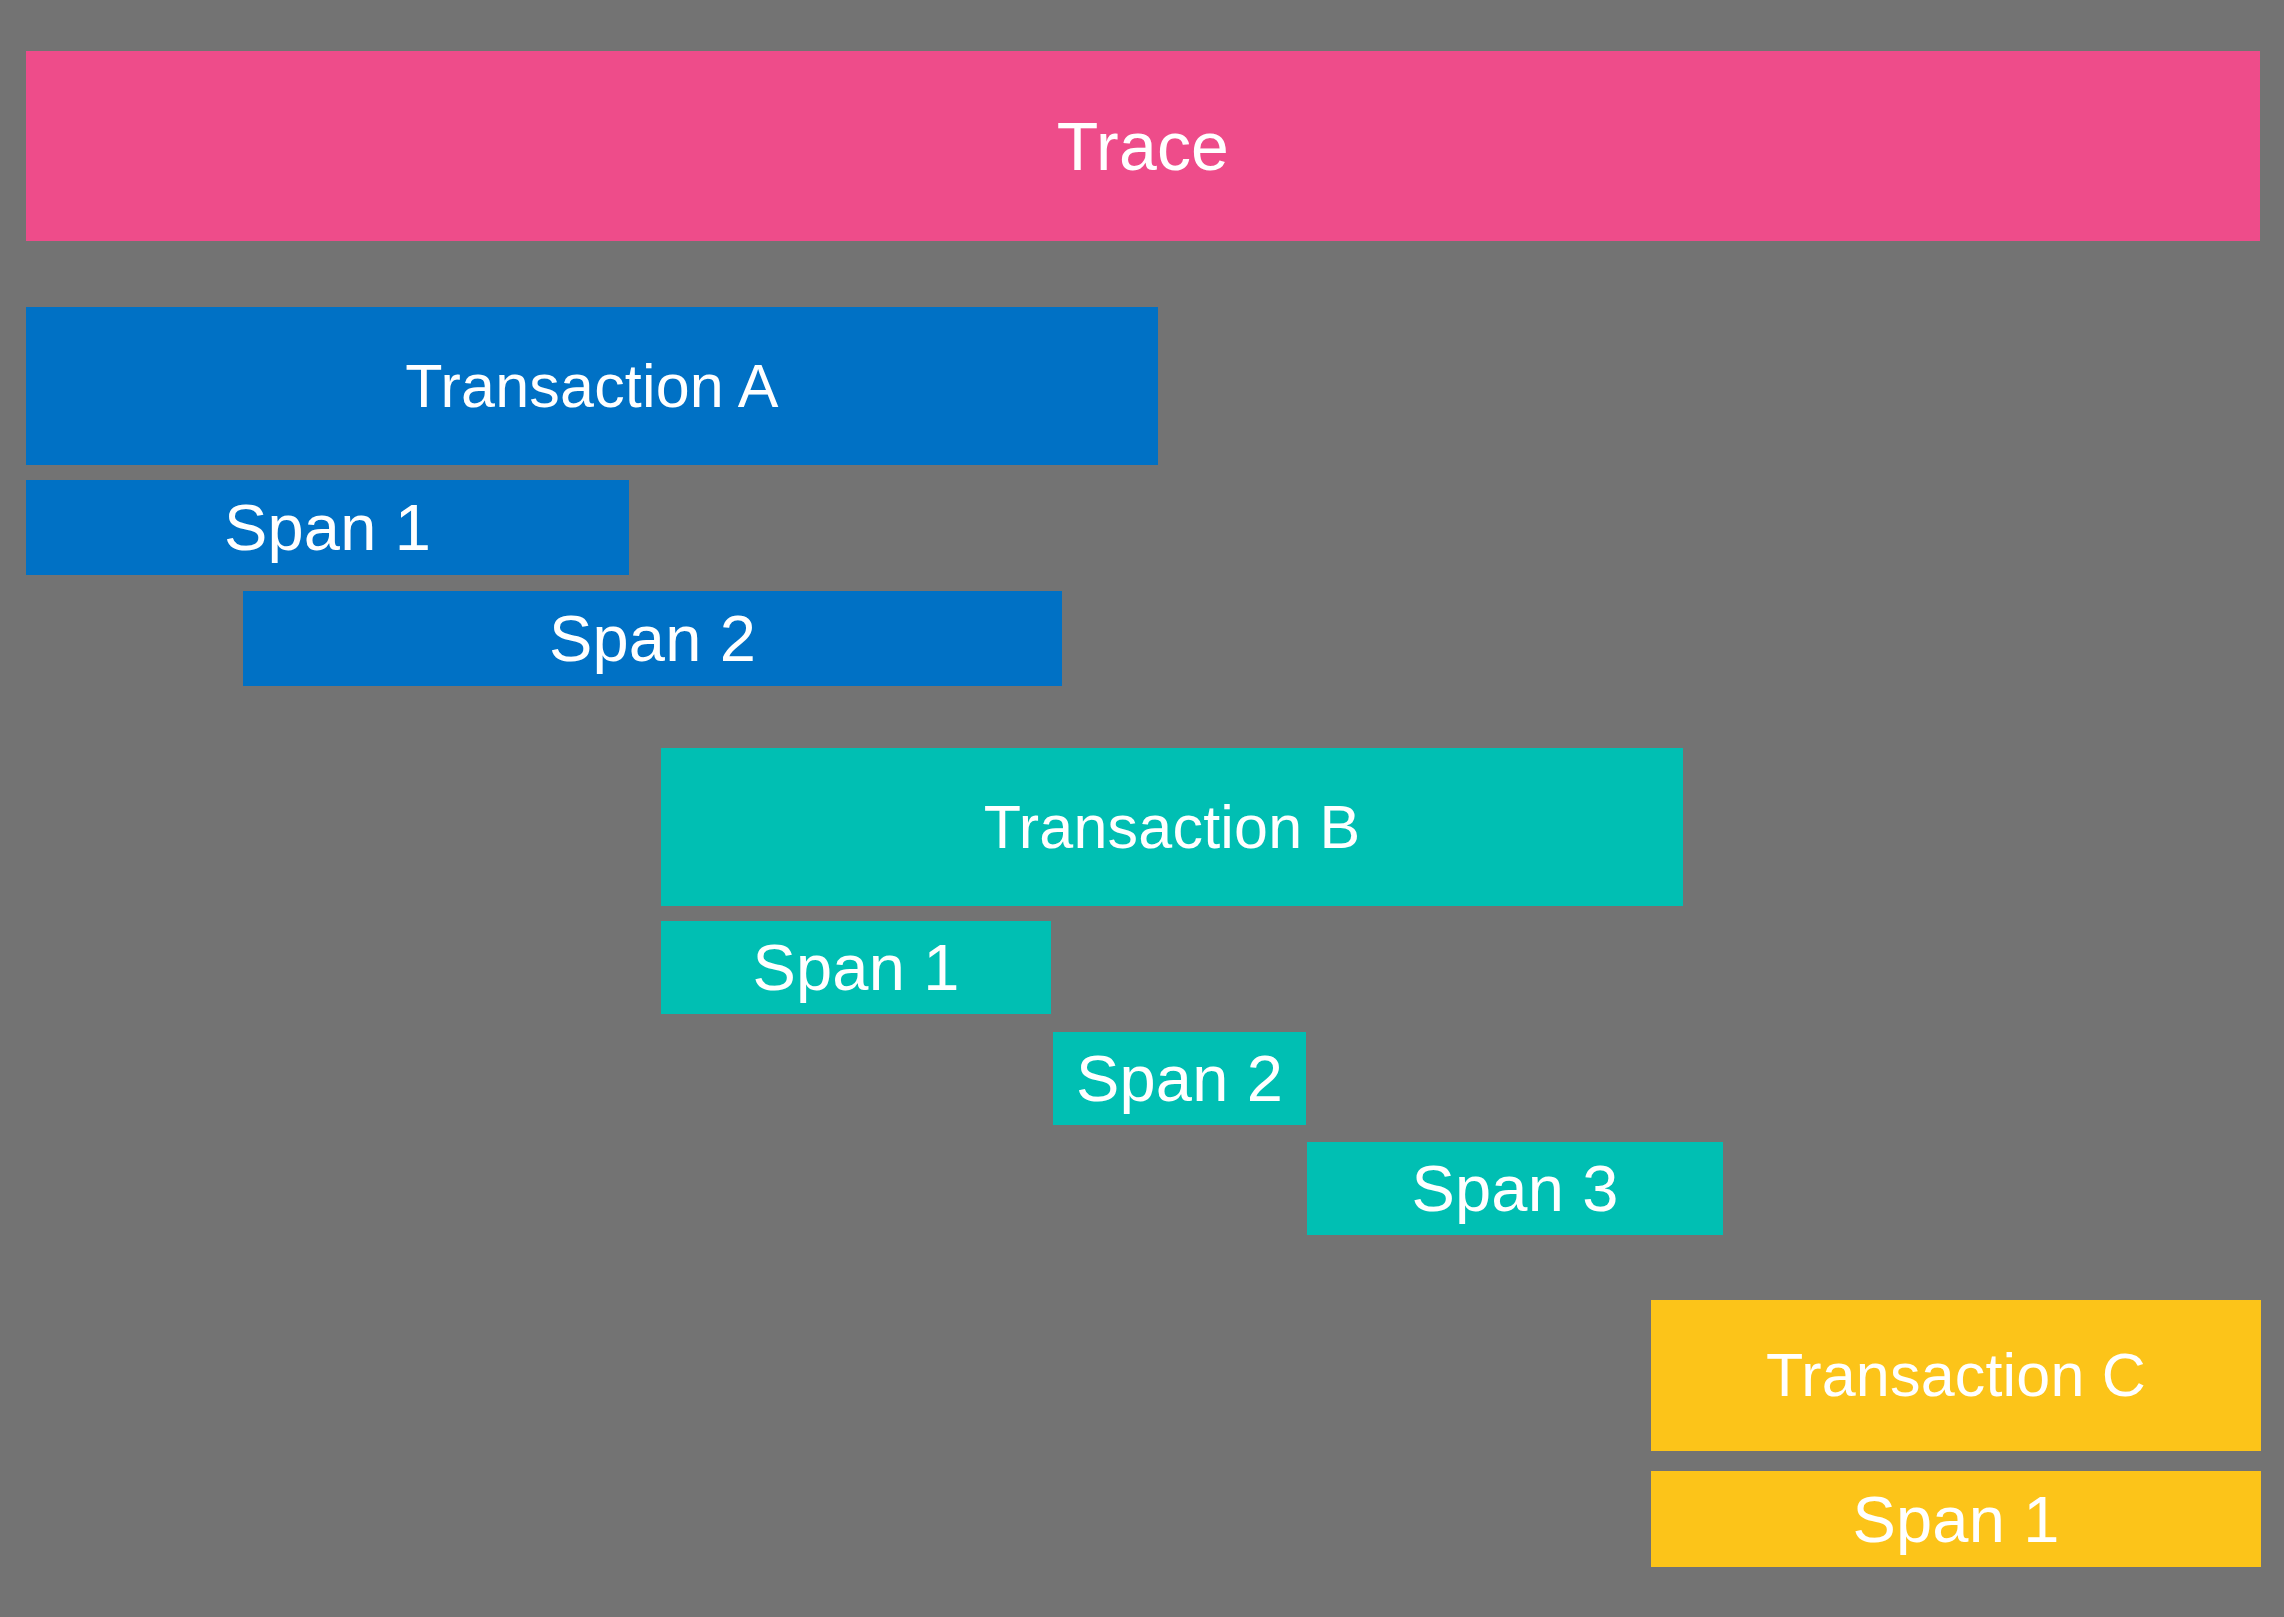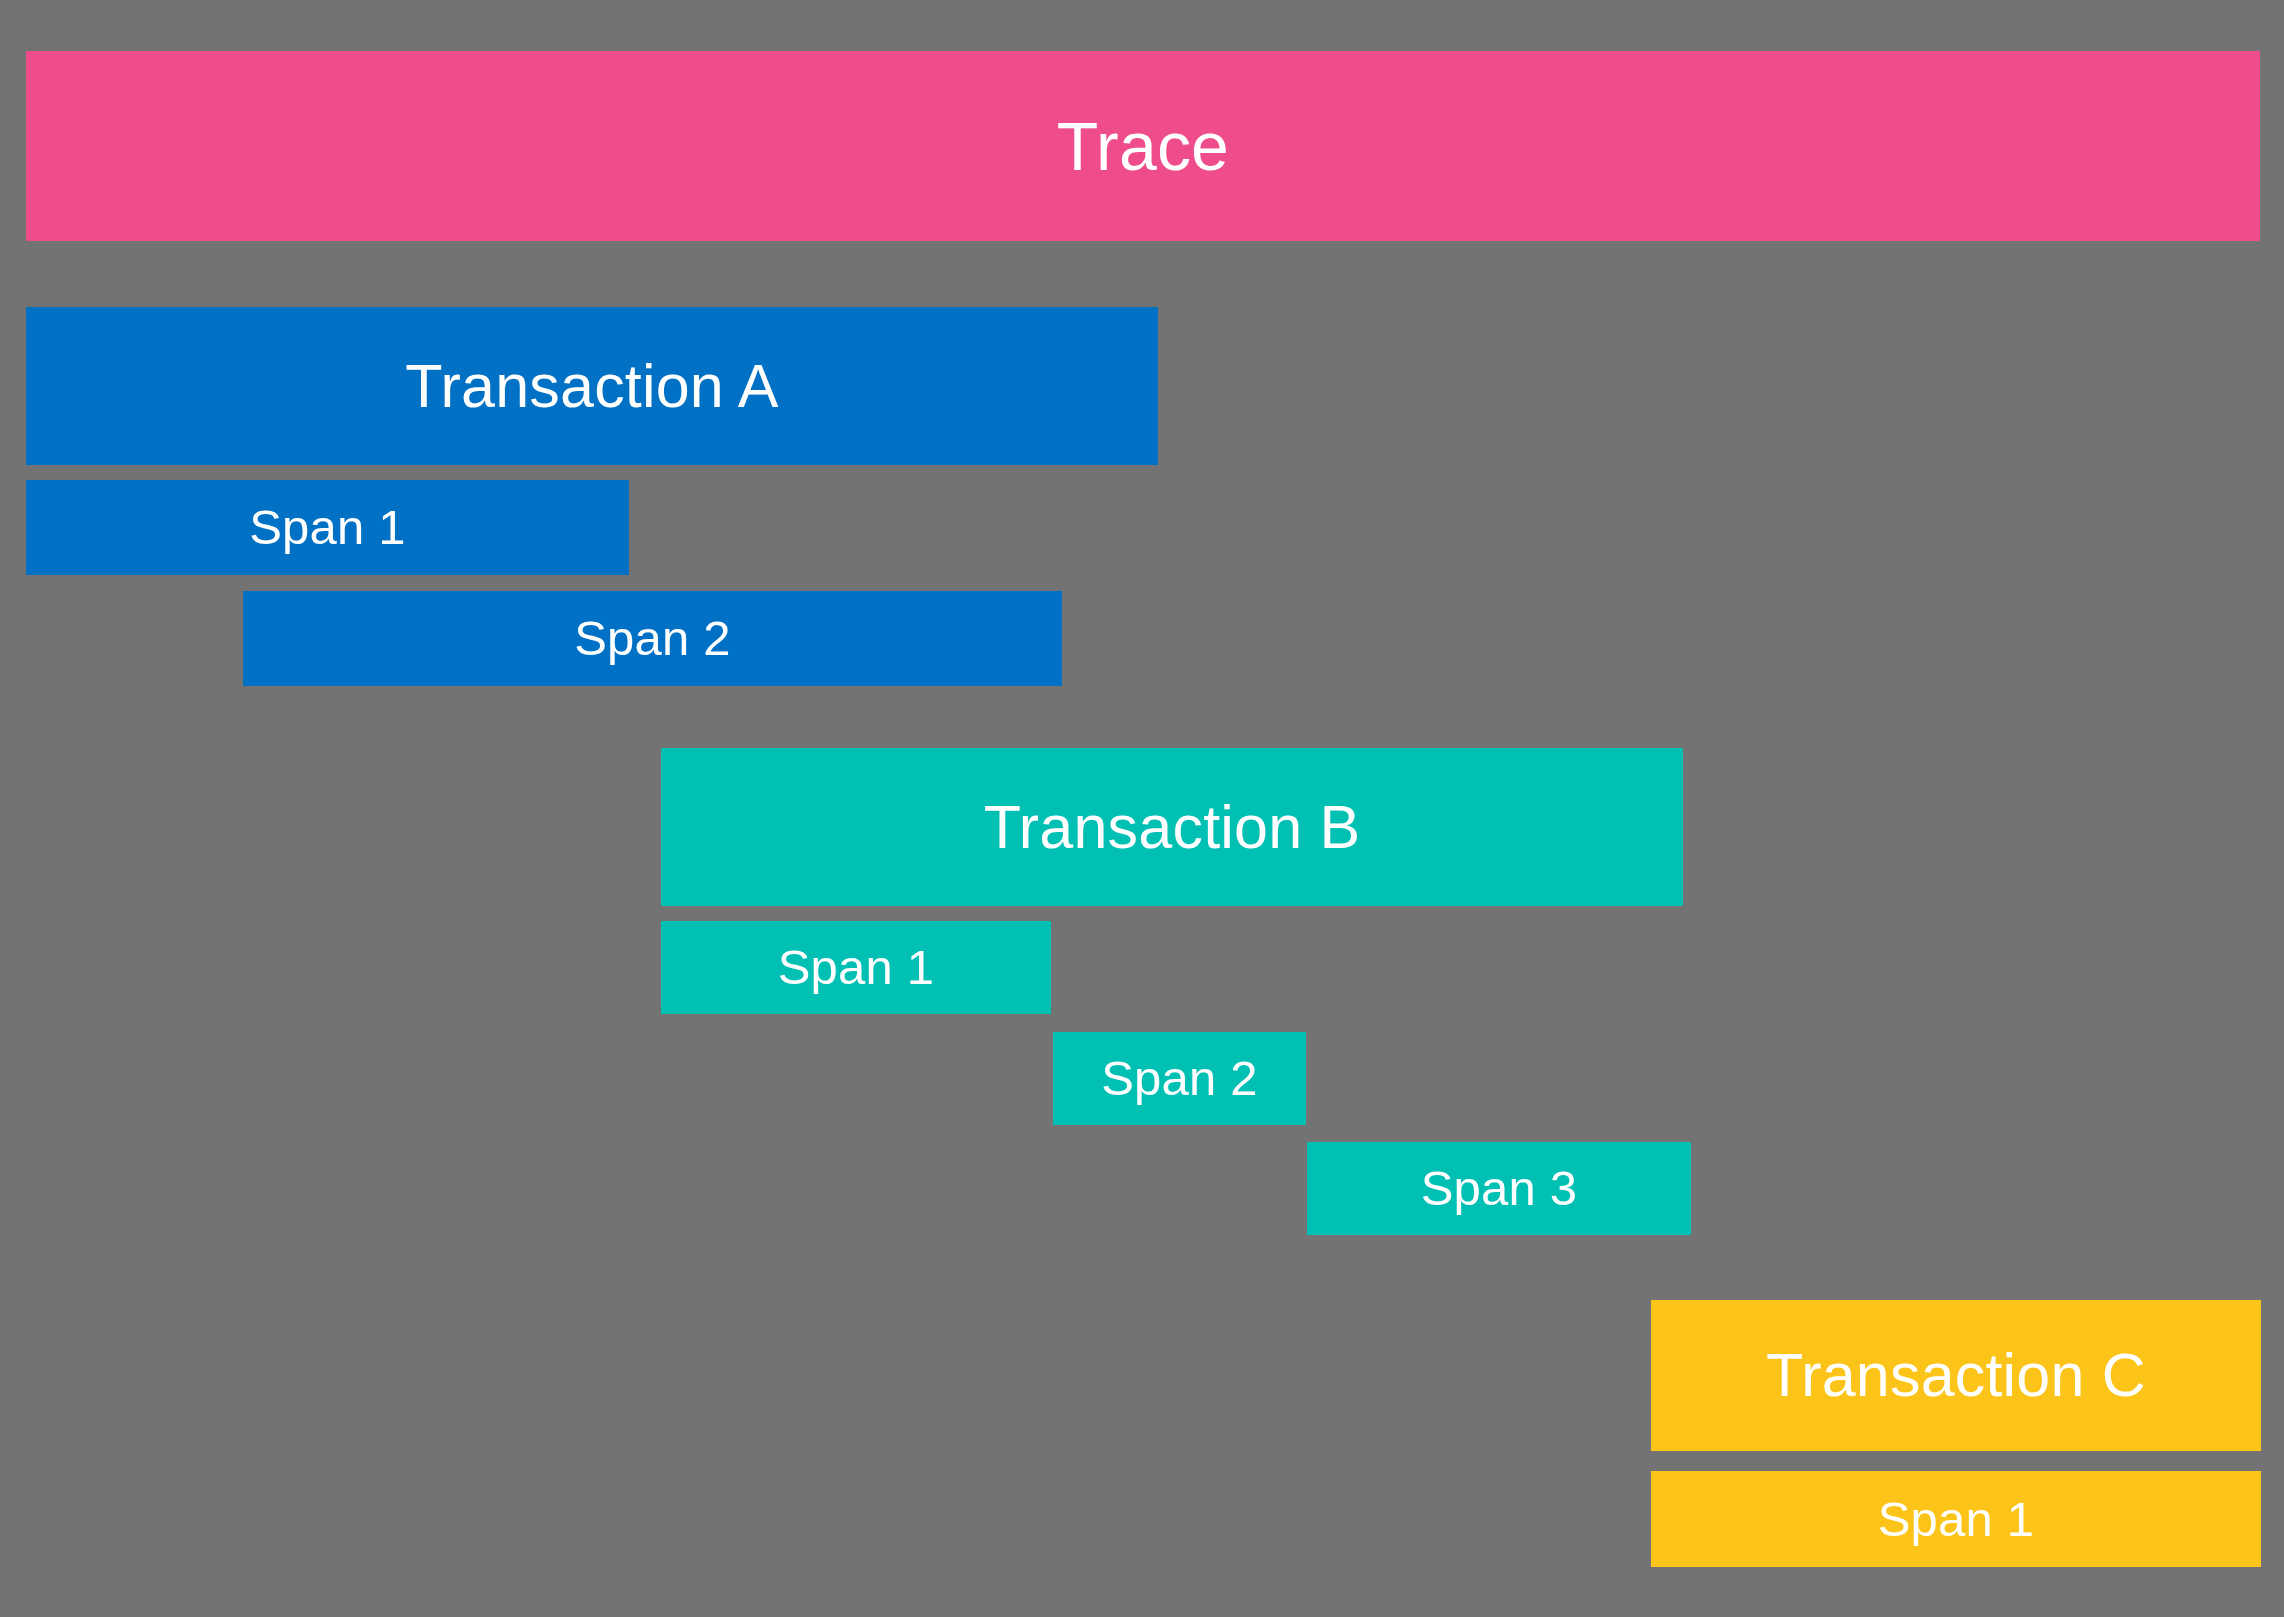--- a/index.html
+++ b/index.html
@@ -32,21 +32,21 @@
     line-height: 1;
     letter-spacing: 0.2px;
   }
   .trace-bar      { background: #ee4c8a; }
   .txn-a-bar      { background: #0071c5; }
   .txn-b-bar      { background: #00bfb3; margin-left: 33px; }
   .txn-c-bar      { background: #fcc419; }
 
   .size-trace  { font-size: 68px; }
   .size-txn    { font-size: 61px; }
-  .size-span   { font-size: 49px; }
+  .size-span   { font-size: 65px; }
 </style>
 </head>
 <body>
 
 <div id="canvas" style="background: #737373; padding-left: 8px;">
 
   <div class="bar trace-bar" id="trace-bar" style="left: 26px; top: 51px; width: 2234px; height: 190px; background: rgb(238, 76, 138);">
     <span class="bar-label size-trace">Trace</span>
   </div>
 
@@ -62,21 +62,21 @@
 
   <div class="bar txn-b-bar" id="txn-1" style="left: 628px; top: 748px; width: 1022px; height: 158px; background: rgb(0, 191, 179);">
     <span class="bar-label size-txn">Transaction B</span>
   </div>
   <div class="bar txn-b-bar" id="txn-1-span-0" style="left: 628px; top: 921px; width: 390px; height: 93px; background: rgb(0, 191, 179);">
     <span class="bar-label size-span">Span 1</span>
   </div>
   <div class="bar txn-b-bar" id="txn-1-span-1" style="left: 1020px; top: 1032px; width: 253px; height: 93px; background: rgb(0, 191, 179);">
     <span class="bar-label size-span">Span 2</span>
   </div>
-  <div class="bar txn-b-bar" id="txn-1-span-2" style="left: 1274px; top: 1142px; width: 384px; height: 93px; background: rgb(0, 191, 179);">
+  <div class="bar txn-b-bar" id="txn-1-span-2" style="left: 1274px; top: 1142px; width: 416px; height: 93px; background: rgb(0, 191, 179);">
     <span class="bar-label size-span">Span 3</span>
   </div>
 
   <div class="bar txn-c-bar" id="txn-2" style="left: 1651px; top: 1300px; width: 610px; height: 151px; background: rgb(252, 196, 25);">
     <span class="bar-label size-txn">Transaction C</span>
   </div>
   <div class="bar txn-c-bar" id="txn-2-span-0" style="left: 1651px; top: 1471px; width: 610px; height: 96px; background: rgb(252, 196, 25);">
     <span class="bar-label size-span">Span 1</span>
   </div>
 

